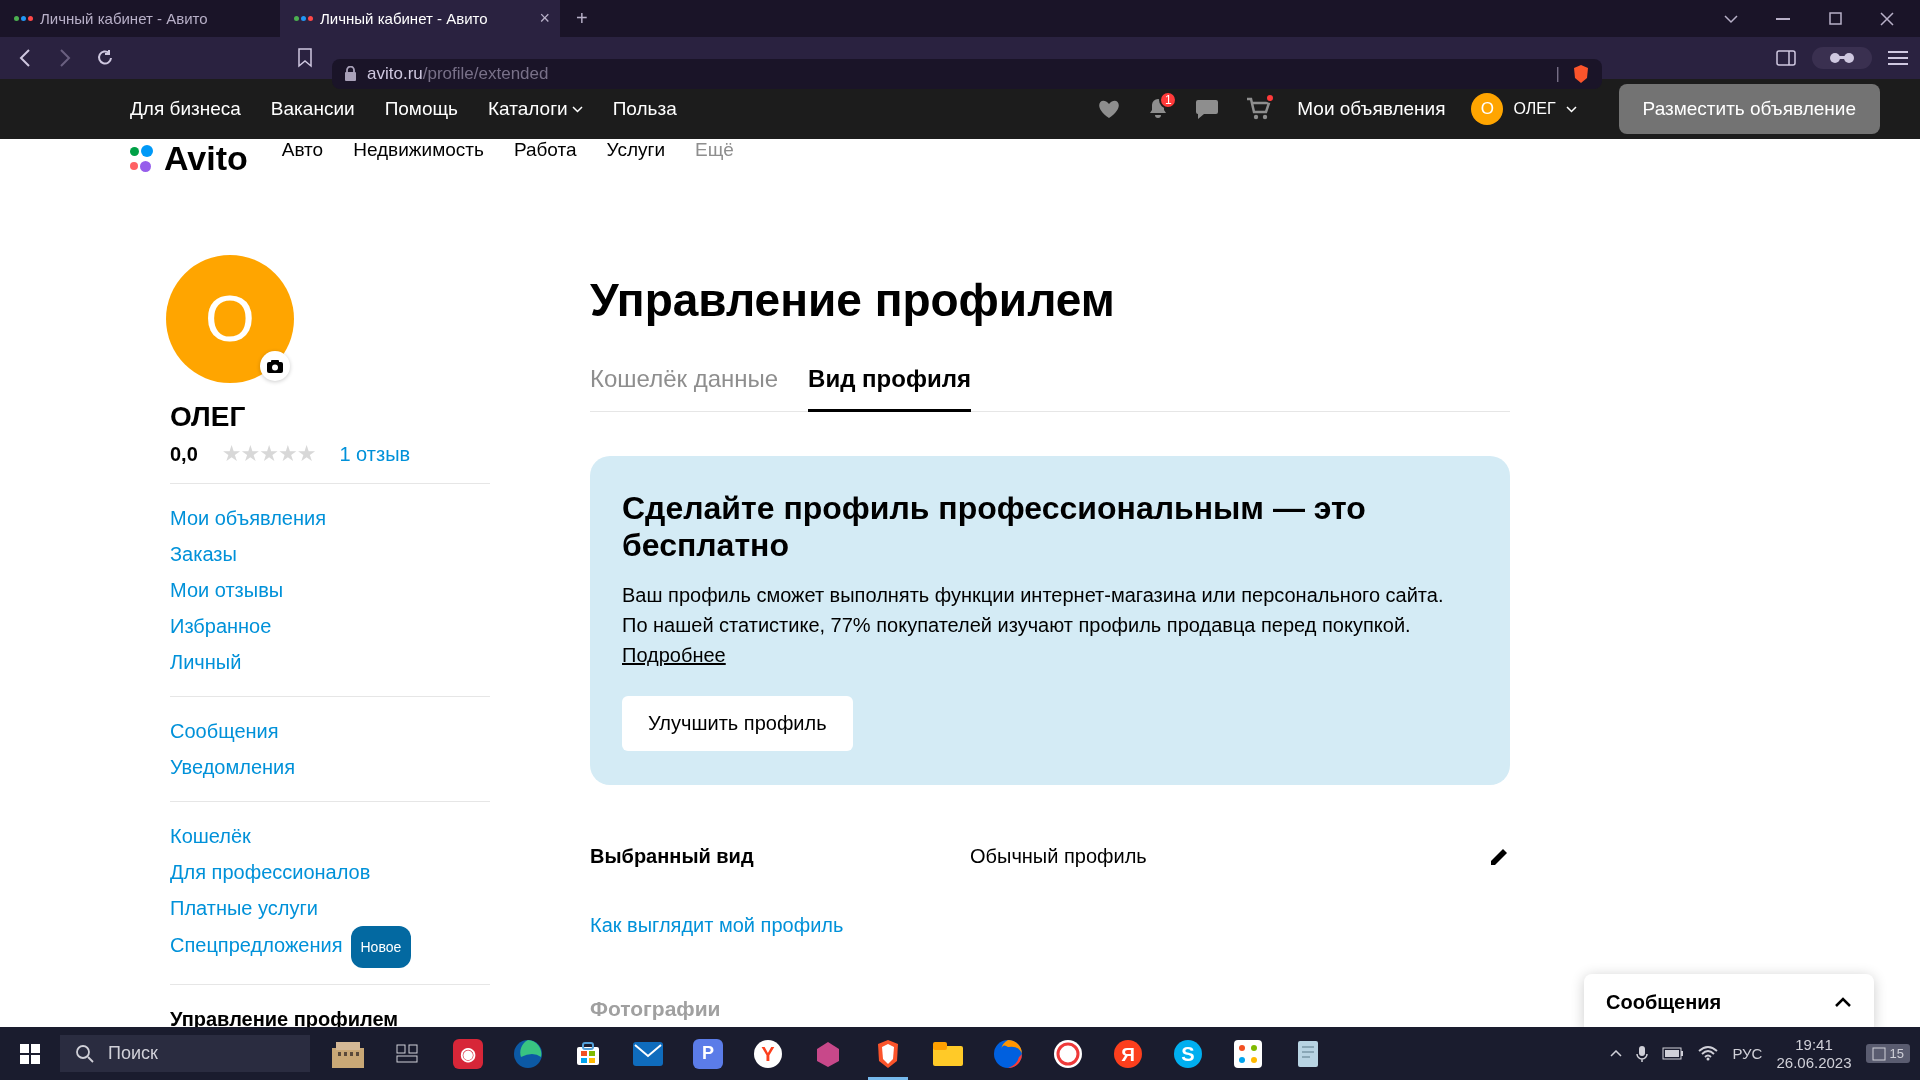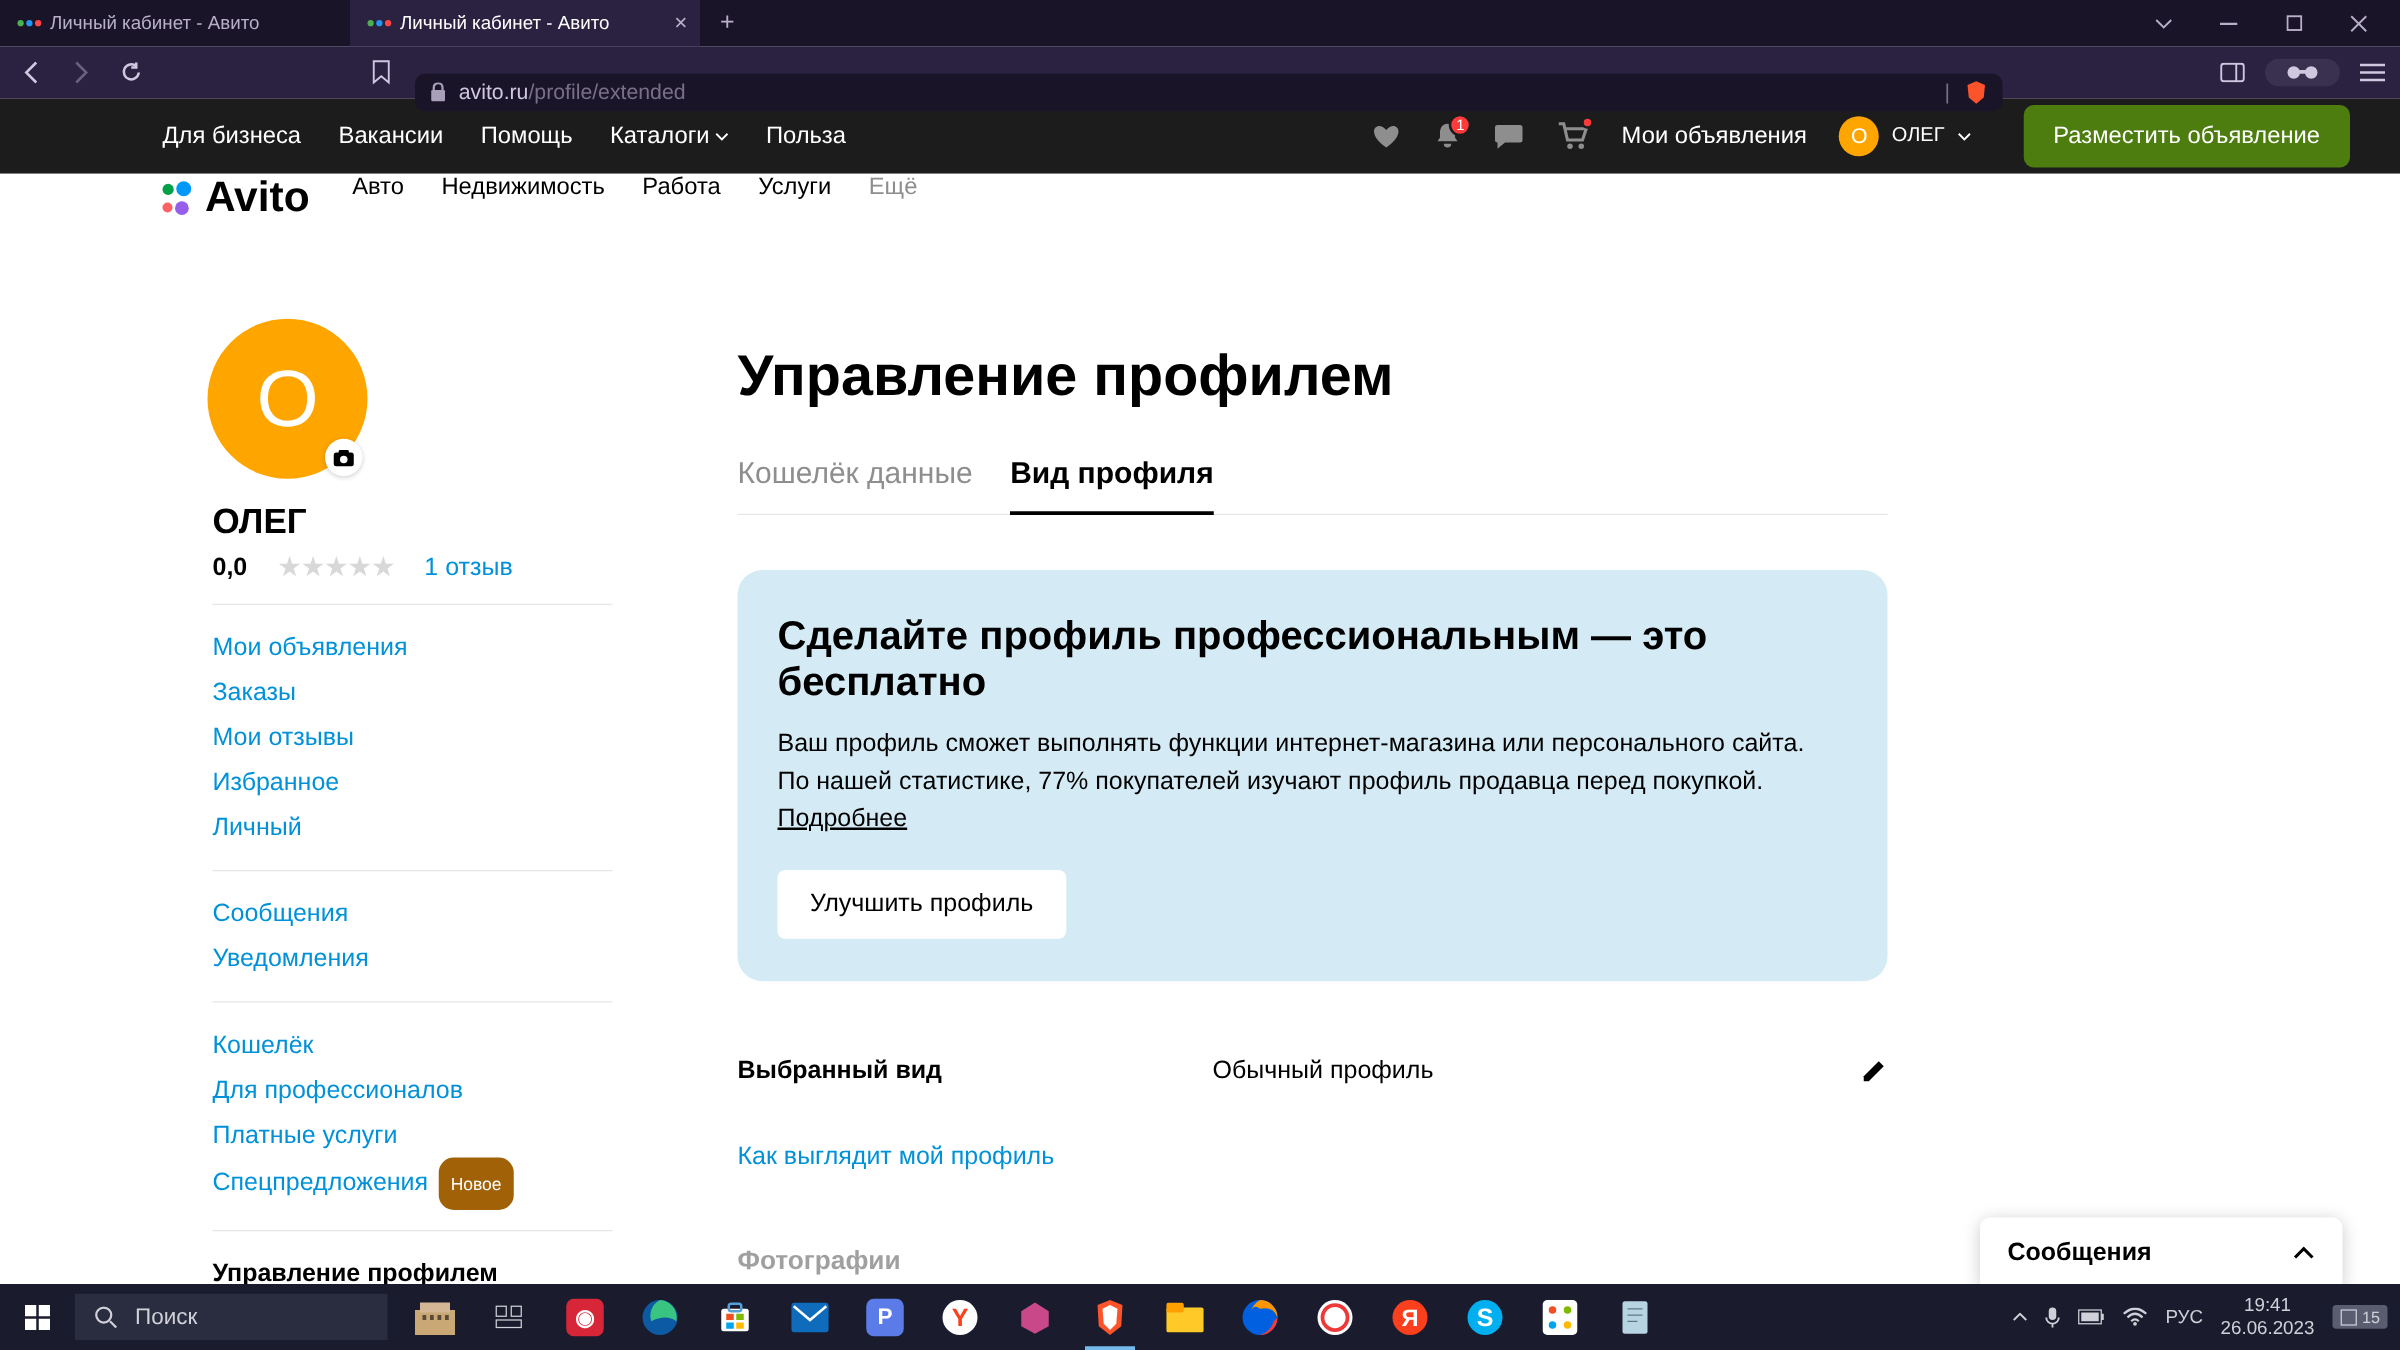--- a/index.html
+++ b/index.html
@@ -35,21 +35,21 @@
 .site-header { background:#1c1c1c; height:60px; display:flex; align-items:center; padding:0 40px 0 130px; color:#fff; }
 .head-link { color:#fff; font-size:19px; margin-right:30px; cursor:pointer; }
 .head-link.cat { display:flex; align-items:center; gap:4px; }
 .head-icons { margin-left:auto; display:flex; align-items:center; gap:26px; }
 .head-icon { color:#8e8e8e; font-size:20px; position:relative; }
 .badge-red { position:absolute; top:-6px; right:-8px; background:#ff3a3a; color:#fff; width:18px; height:18px; border-radius:50%; font-size:12px; display:flex; align-items:center; justify-content:center; border:2px solid #1c1c1c; }
 .badge-dot { position:absolute; top:-4px; right:-4px; width:10px; height:10px; background:#ff3a3a; border-radius:50%; border:2px solid #1c1c1c; }
 .my-ads { color:#fff; font-size:19px; }
 .user-chip { display:flex; align-items:center; gap:10px; }
 .user-avatar-sm { width:32px; height:32px; border-radius:50%; background:#ffa500; color:#fff; display:flex; align-items:center; justify-content:center; font-size:17px; }
-.post-btn { background:#4d7c0f; color:#fff; border:none; border-radius:8px; padding:14px 24px; font-size:19px; cursor:pointer; margin-left:16px; }
+.post-btn { background:#737373; color:#fff; border:none; border-radius:8px; padding:14px 24px; font-size:19px; cursor:pointer; margin-left:16px; }
 
 
 .cats-bar { background:#fff; height:76px; display:flex; align-items:flex-start; padding:0 130px; gap:30px; border-bottom:0; }
 .avito-logo { font-size:34px; font-weight:800; color:#000; display:flex; align-items:center; gap:6px; margin-right:4px; }
 .logo-dots { display:flex; flex-wrap:wrap; width:28px; height:28px; gap:2px; align-items:center; }
 .logo-dots span { border-radius:50%; }
 .ld1{width:9px;height:9px;background:#00a046}.ld2{width:12px;height:12px;background:#0099f7}.ld3{width:8px;height:8px;background:#ff6163}.ld4{width:11px;height:11px;background:#965eeb}
 .cat-link { color:#000; font-size:19px; cursor:pointer; }
 .cat-link.more { color:#8e8e8e; }
 
@@ -62,21 +62,21 @@
 .big-avatar { width:128px; height:128px; border-radius:50%; background:#ffa500; color:#fff; display:flex; align-items:center; justify-content:center; font-size:64px; font-weight:300; }
 .camera-badge { position:absolute; bottom:2px; right:4px; width:30px; height:30px; background:#fff; border-radius:50%; display:flex; align-items:center; justify-content:center; box-shadow:0 1px 4px rgba(0,0,0,0.2); font-size:16px; }
 .side-name { font-size:28px; font-weight:700; margin-top:18px; }
 .rating-row { display:flex; align-items:center; gap:24px; margin-top:8px; font-size:20px; }
 .rating-val { font-weight:700; color:#000; }
 .stars { color:#d8d8d8; font-size:22px; letter-spacing:-1px; }
 .reviews-link { color:#0091d9; font-size:20px; }
 .side-sep { height:1px; background:#e6e6e6; margin:16px 0; }
 .side-link { display:block; color:#0091d9; font-size:20px; line-height:36px; cursor:pointer; }
 .side-link.active { color:#000; font-weight:700; }
-.new-badge { display:inline-block; background:#a16207; color:#fff; font-size:14px; border-radius:12px; padding:3px 10px; margin-left:8px; vertical-align:middle; }
+.new-badge { display:inline-block; background:#0369a1; color:#fff; font-size:14px; border-radius:12px; padding:3px 10px; margin-left:8px; vertical-align:middle; }
 
 
 .content { flex:1; max-width:920px; }
 .page-title { font-size:46px; font-weight:700; color:#000; margin-top:18px; }
 .tabs { display:flex; gap:30px; margin-top:38px; border-bottom:1px solid #e6e6e6; }
 .tab-item { font-size:24px; padding-bottom:16px; cursor:pointer; color:#8e8e8e; }
 .tab-item.active { color:#000; font-weight:700; border-bottom:3px solid #000; margin-bottom:-1px; }
 
 .promo-card { background:#d4ebf5; border-radius:20px; padding:34px 32px; margin-top:44px; }
 .promo-title { font-size:32px; font-weight:700; color:#000; }

